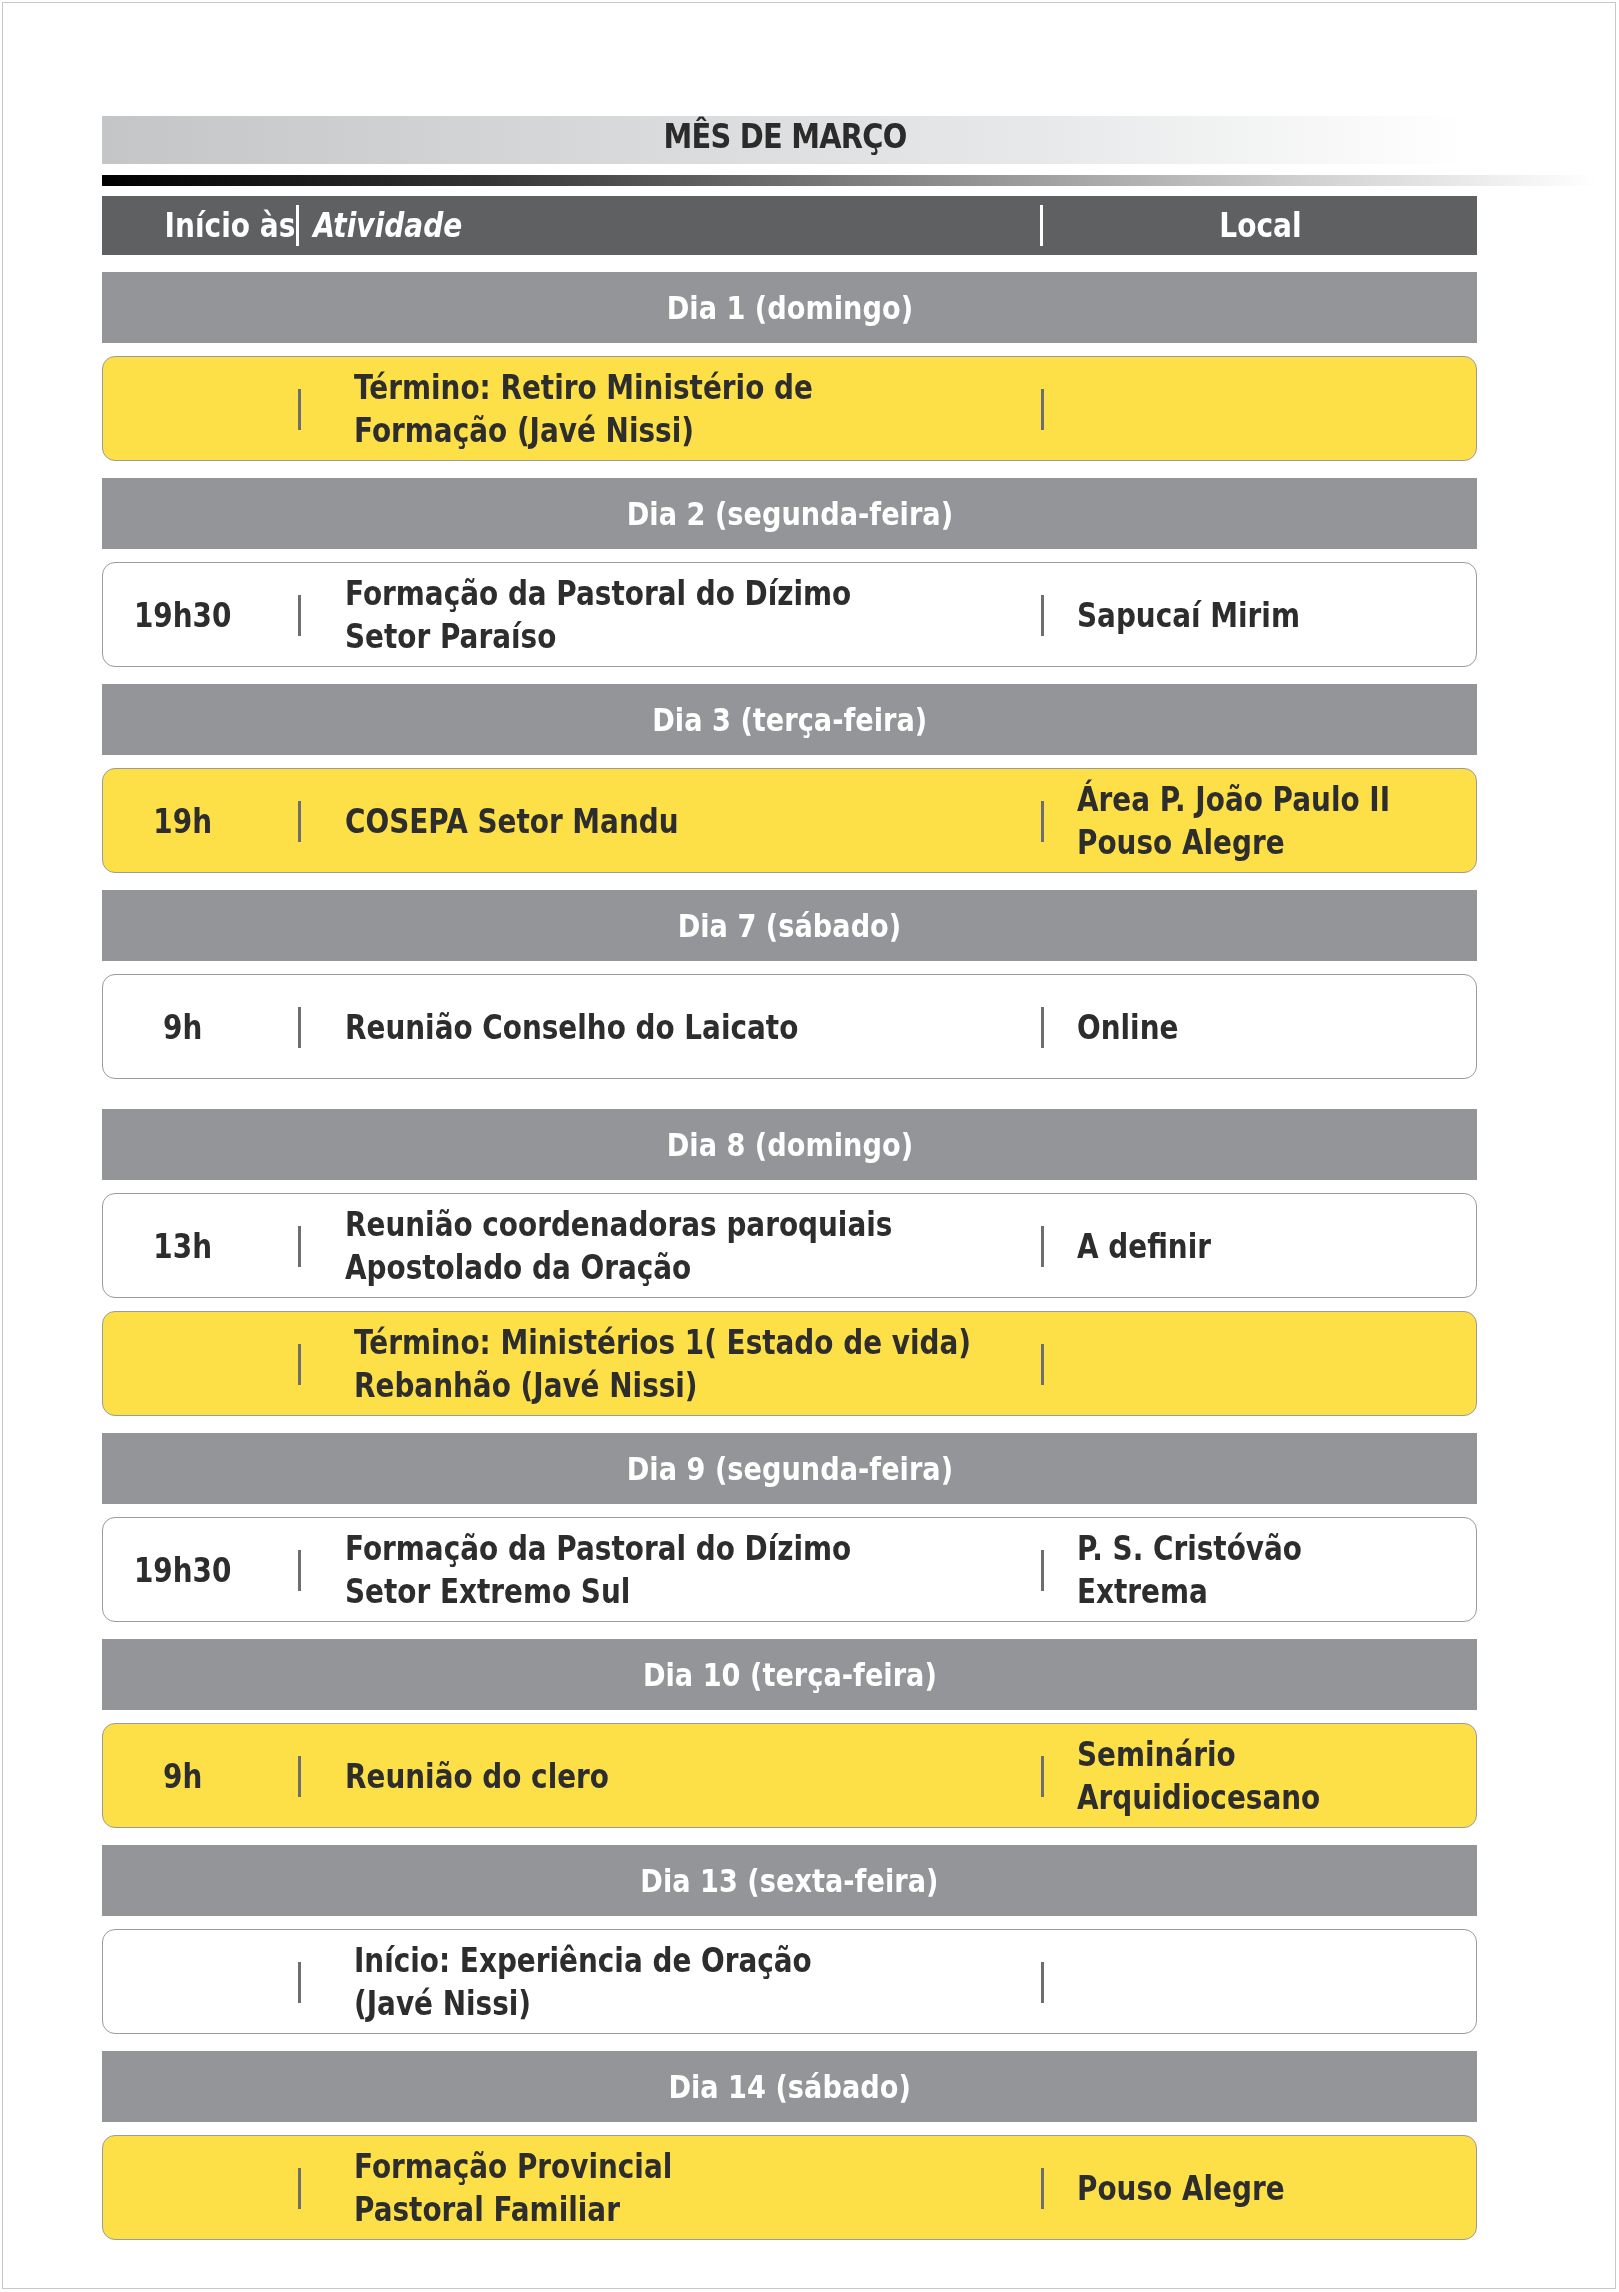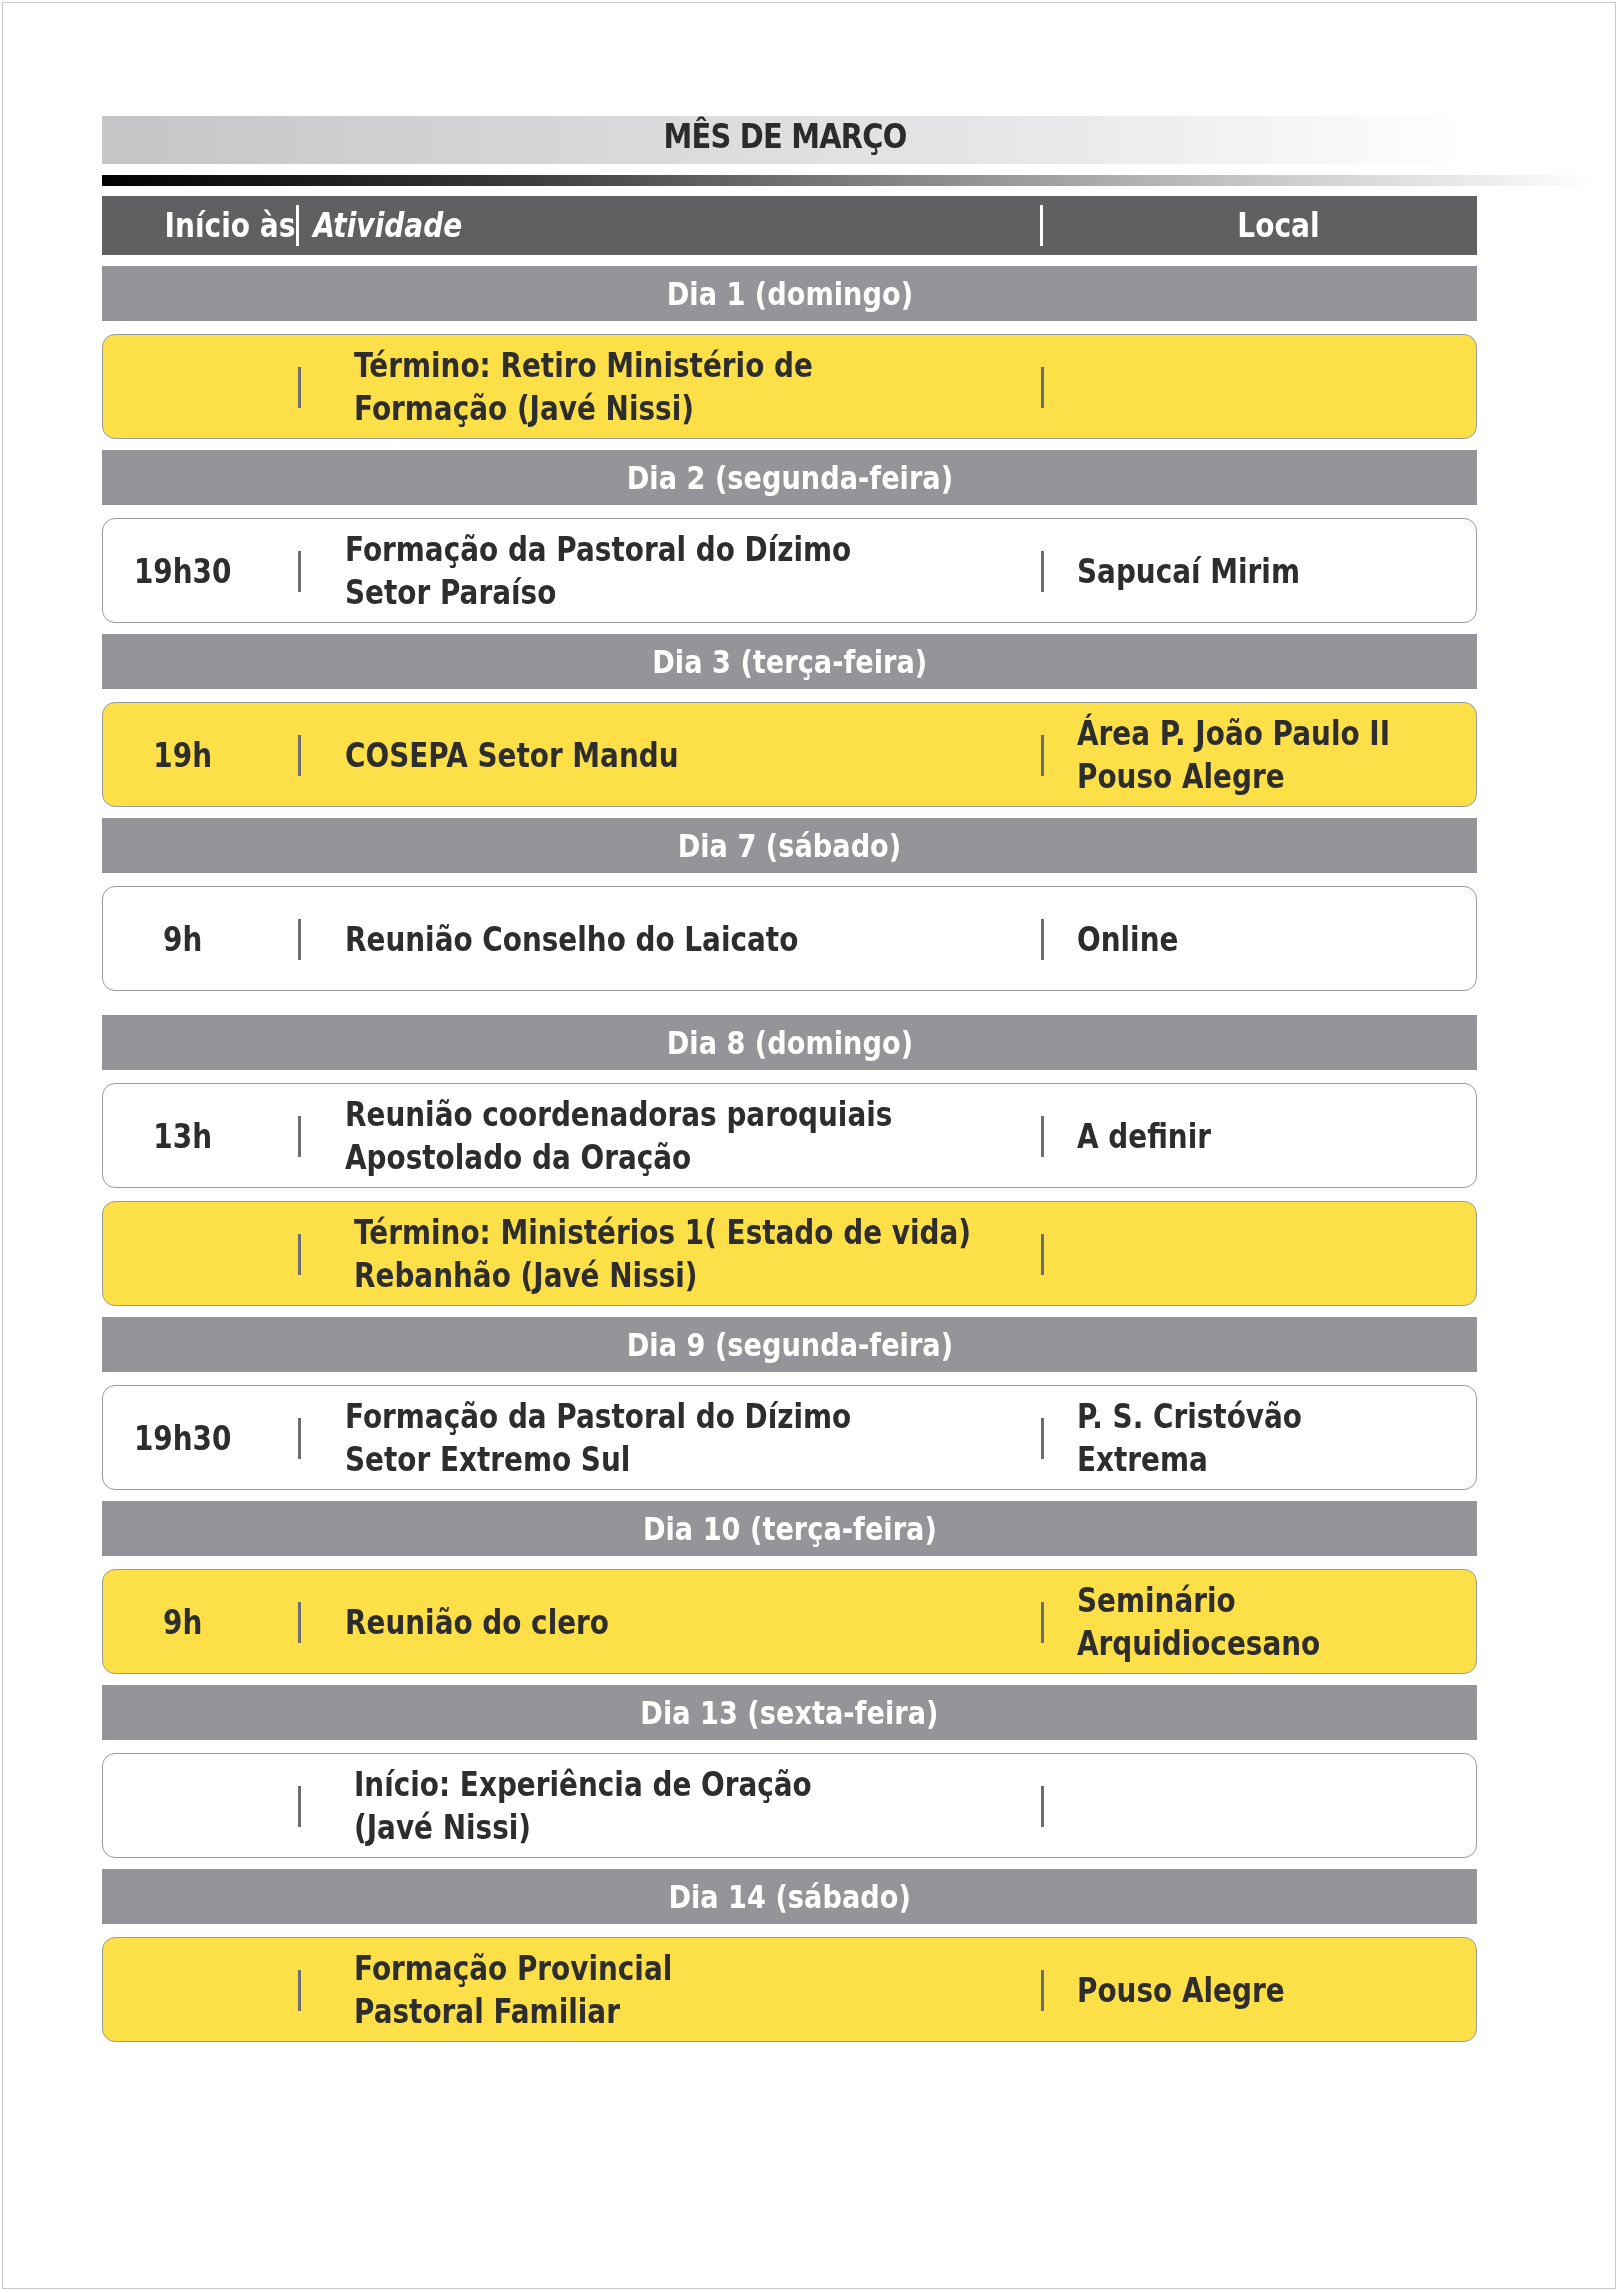--- a/index.html
+++ b/index.html
@@ -9,23 +9,23 @@
     background:linear-gradient(to right,#c4c5c7 0%,#d9dadb 40%,#e8e9ea 70%,#ffffff 100%);
     display:flex; justify-content:center; }
   .month-title span { font-family:"DejaVu Sans", sans-serif; font-weight:bold; font-size:34px; color:#2b2b2b; letter-spacing:-0.9px; transform:scaleX(0.85); display:inline-block; }
   .rule { position:absolute; left:102px; top:175px; width:1495px; height:11px;
     background:linear-gradient(to right,#000 0%,#333 25%,#8a8a8a 55%,#cfcfcf 80%,#ffffff 100%); }
   .table { position:absolute; left:102px; top:196px; width:1375px; }
   .header-row { height:59px; background:#5f6062; display:flex; align-items:center; color:#fff; position:relative; }
   .hcell { font-family:"DejaVu Sans", sans-serif; font-weight:bold; font-size:33px; display:inline-block; transform:scaleX(0.85); }
   .col1 { position:absolute; left:0; width:196px; }
   .col2 { position:absolute; left:198px; width:729px; }
-  .col3 { position:absolute; left:941px; width:434px;padding-left:18px; }
+  .col3 { position:absolute; left:941px; width:434px; }
   .sep { position:absolute; width:2.8px; background:#fff; }
-  .day-bar { height:55px; background:#939598; display:flex; align-items:center; justify-content:center; margin-top:0; }
+  .day-bar { height:71px; background:#939598; display:flex; align-items:center; justify-content:center; margin-top:6px; }
   .day-bar span { font-family:"DejaVu Sans", sans-serif; font-weight:bold; font-size:32px; color:#fff; display:inline-block; transform:scaleX(0.85); }
   .row { position:relative; height:105px; border:1.8px solid #9a9b9d; border-radius:13px; box-sizing:border-box; }
   .row.grey { background:#fde047; }
   .row.white { background:#ffffff; }
   .row .vsep { position:absolute; width:2.8px; height:41px; background:#6d6e70; top:50%; margin-top:-20px; }
   .row .t { position:absolute; font-family:"DejaVu Sans", sans-serif; font-weight:bold; font-size:34px; color:#2d2d2d; line-height:43px; white-space:pre-line; transform-origin:left center; transform:scaleX(0.82); }
   .cell-time { left:28px; top:50%; transform:translateY(-50%) scaleX(0.82) !important; width:185px; }
   .cell-act { left:166px; top:50%; transform:translateY(-50%) scaleX(0.82) !important; width:923px; }
   .cell-loc { left:932px; top:50%; transform:translateY(-50%) scaleX(0.82) !important; width:517px; }
   .gap-s { height:11px; }

